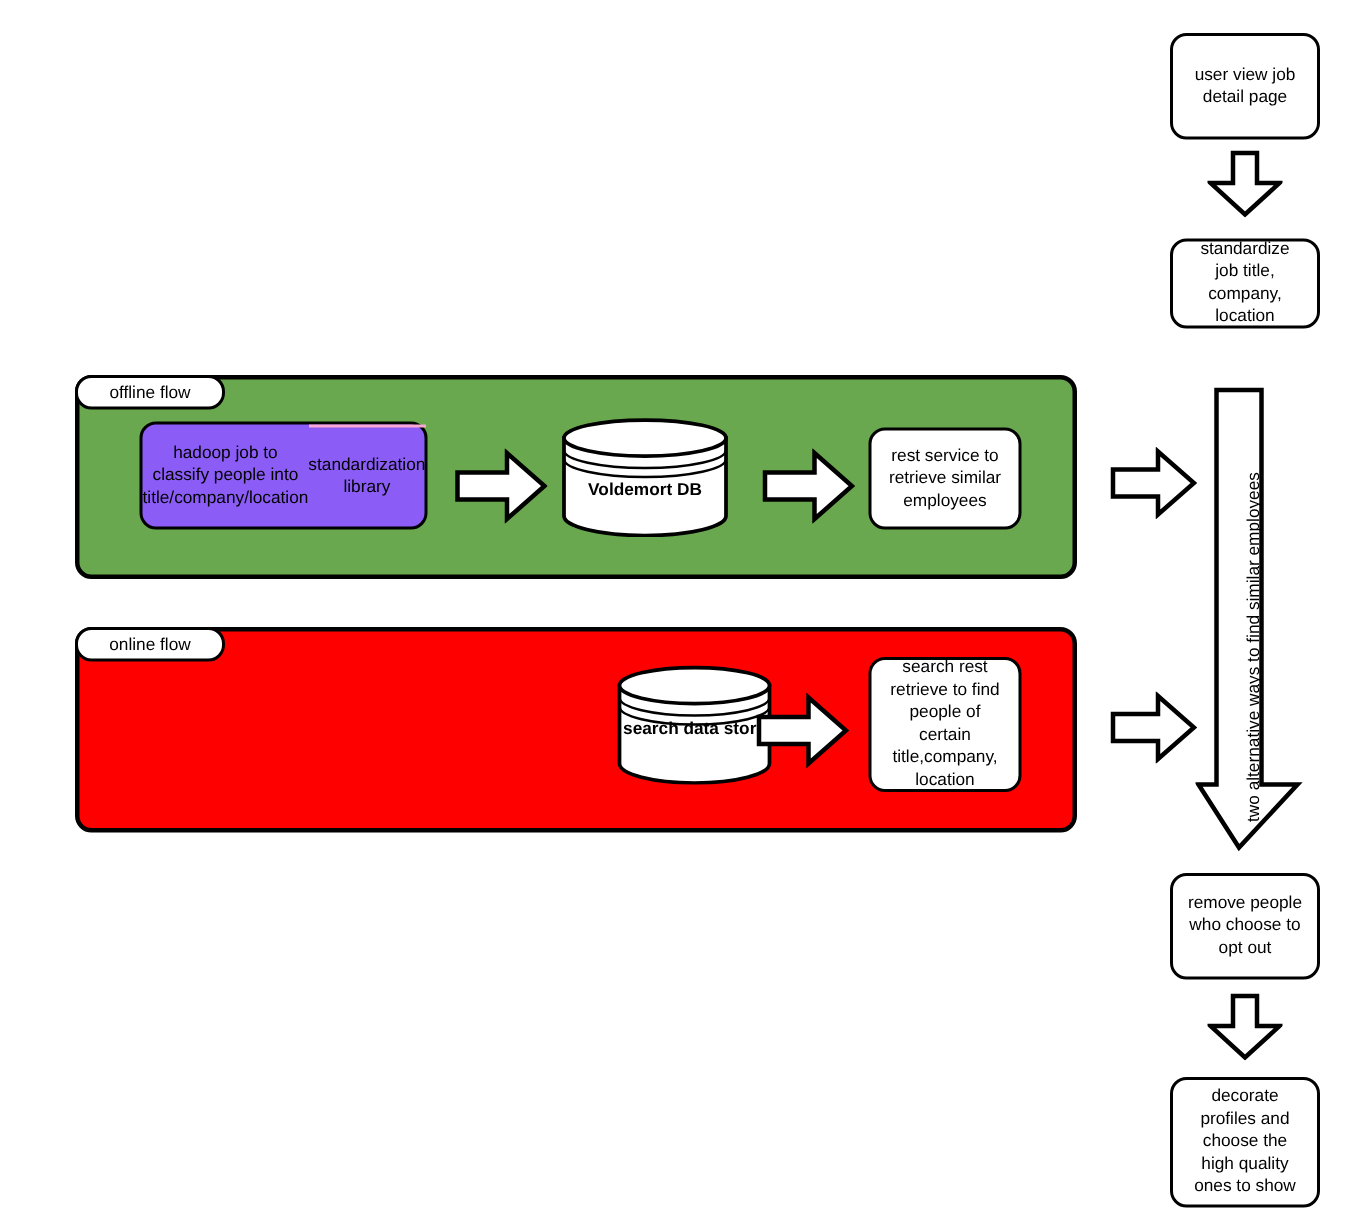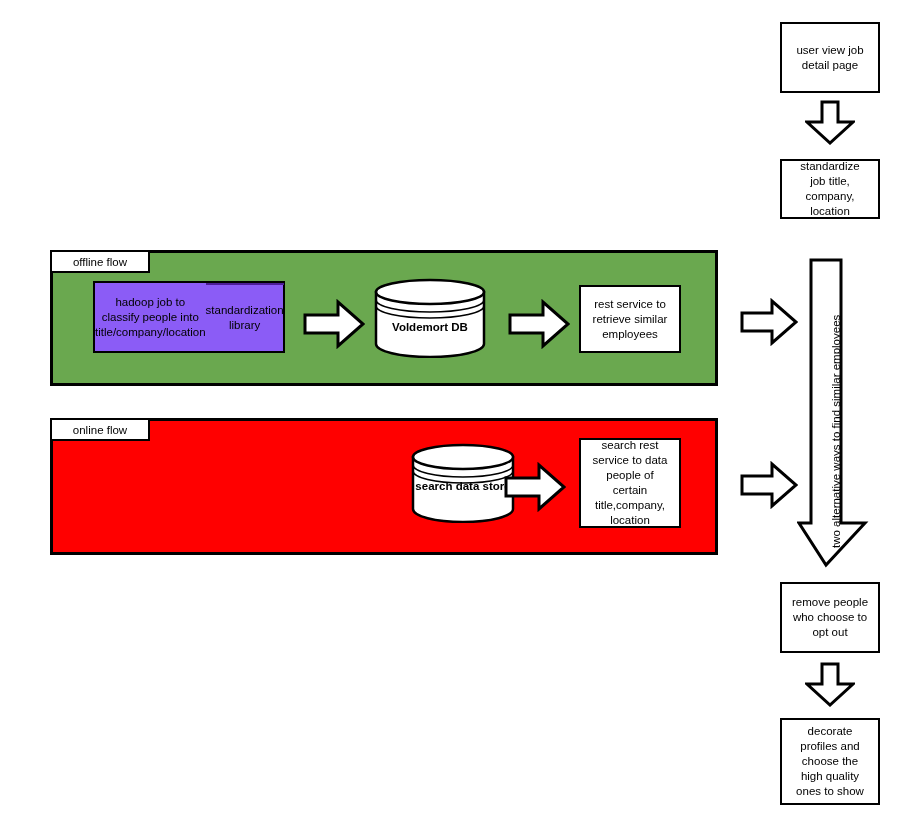--- a/index.html
+++ b/index.html
@@ -11,21 +11,21 @@
     font-family: "Liberation Sans", sans-serif;
     color: #000000;
   }
   #canvas {
     position: relative;
     width: 906px;
     height: 815px;
     background: #ffffff;
     overflow: hidden;
   }
-  .abs { position: absolute; }
+  .abs { position: absolute; border-radius: 11px; }
 
   
   .box {
     background: #ffffff;
     border: 2px solid #000000;
     box-sizing: border-box;
     display: flex;
     align-items: center;
     justify-content: center;
     text-align: center;
@@ -64,21 +64,21 @@
   .stack-row {
     flex: 1;
     display: flex;
     align-items: center;
     justify-content: center;
     text-align: center;
     font-size: 11.5px;
     line-height: 15px;
     box-sizing: border-box;
   }
-  .stack-row + .stack-row { border-top: 2px solid #4c1d95; }
+  .stack-row + .stack-row { border-top: 2px solid #f9a8d4; }
 
   
   .cyl { position: absolute; font-weight: bold; }
   .cyl svg { display: block; }
   .cyl-label {
     position: absolute;
     left: 0; right: 0;
     text-align: center;
     font-size: 11.5px;
     line-height: 14px;
@@ -230,21 +230,21 @@
 
   <div class="abs arrow" style="left:504px; top:462px; width:62px; height:50px;">
     <svg width="62" height="50" viewBox="0 0 62 50">
       <polygon points="2,16 35,16 35,3 60,25 35,47 35,34 2,34" fill="#ffffff" stroke="#000000" stroke-width="3" stroke-linejoin="miter"></polygon>
     </svg>
   </div>
 
   <div class="abs box" style="left:579px; top:438px; width:102px; height:90px;">
     <span>
       <span>search rest</span>
-      <span>service to data</span>
+      <span>retrieve to find</span>
       <span>people of</span>
       <span>certain</span>
       <span>title,company,</span>
       <span>location</span>
     </span>
   </div>
 
   <div class="abs arrow" style="left:740px; top:461px; width:58px; height:48px;">
     <svg width="58" height="48" viewBox="0 0 58 48">
       <polygon points="2,15 32,15 32,3 56,24 32,45 32,33 2,33" fill="#ffffff" stroke="#000000" stroke-width="3" stroke-linejoin="miter"></polygon>

